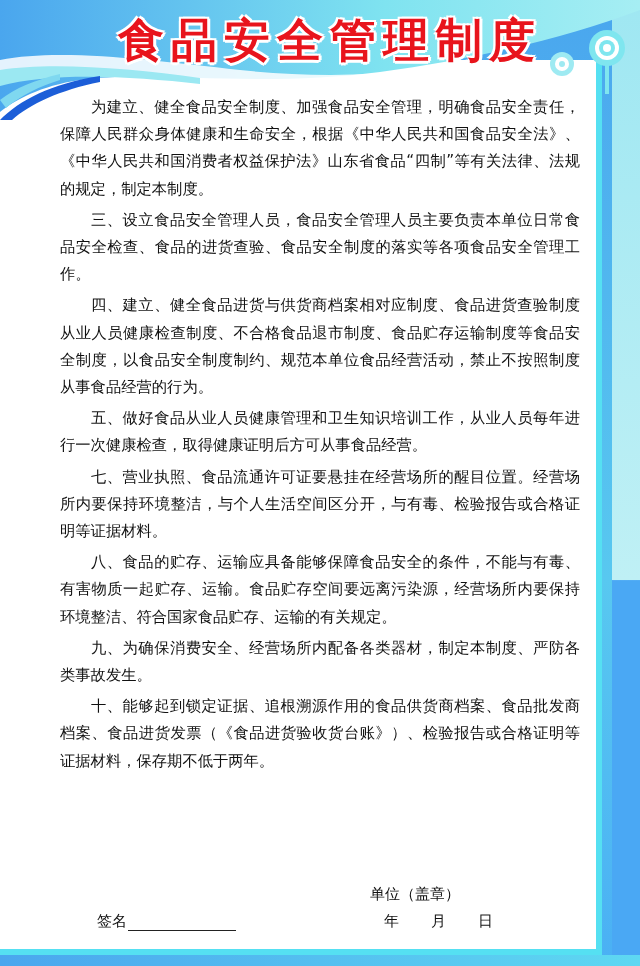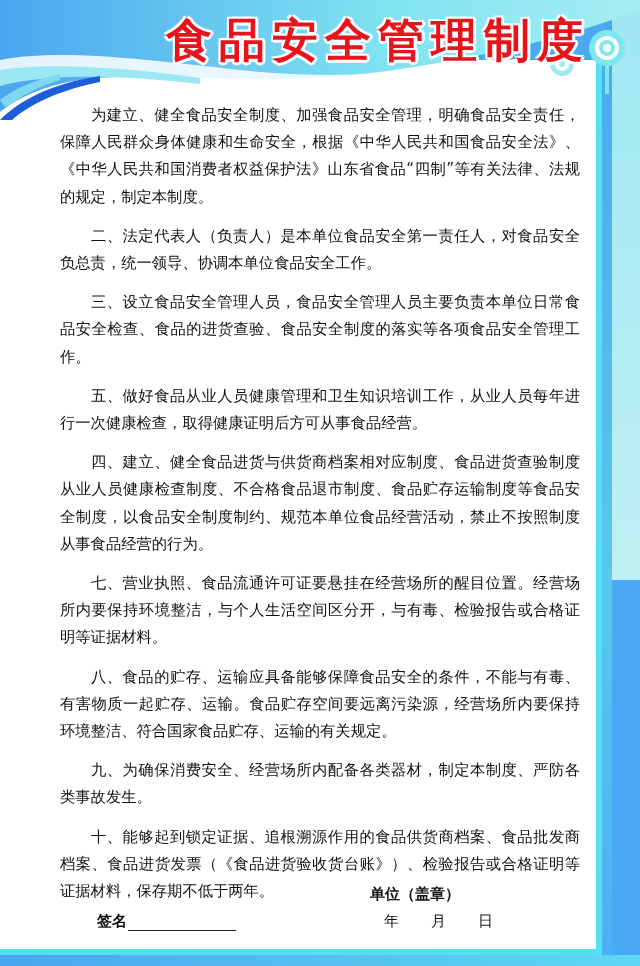--- a/index.html
+++ b/index.html
@@ -5,23 +5,23 @@
   html,body{margin:0;padding:0;}
   body{width:640px;height:966px;position:relative;overflow:hidden;font-family:"DejaVu Sans","Liberation Sans",sans-serif;background:#4aa8f0;}
   .bg{position:absolute;inset:0;background:linear-gradient(180deg,#4aa6ee 0%,#58c8f0 60%,#4ab0f4 100%);}
   .right-strip{position:absolute;right:0;top:0;width:28px;height:966px;background:linear-gradient(180deg,#9fe7f2 0%,#bff0f5 60%,#4aa8f4 60.1%,#4aa8f4 100%);}
   .panel{position:absolute;left:0;top:60px;width:600px;height:890px;background:#fff;}
   .panel-border{position:absolute;left:596px;top:60px;width:6px;height:892px;background:#55e0f2;}
   .bottom-border{position:absolute;left:0;top:949px;width:602px;height:6px;background:#55e0f2;}
   .bottom-fill{position:absolute;left:0;top:955px;width:640px;height:11px;background:linear-gradient(90deg,#4aa6ee,#5ed8f2);}
   .header{position:absolute;left:0;top:0;width:640px;height:120px;overflow:hidden;}
   .wave svg{position:absolute;left:0;top:0;}
-  .title{position:absolute;left:70px;top:10px;width:520px;text-align:right;font-size:46px;font-weight:bold;color:#e8141c;letter-spacing:7px;text-shadow:2px 2px 0 #fff,-2px -2px 0 #fff,2px -2px 0 #fff,-2px 2px 0 #fff,0 3px 0 #fff,3px 0 0 #fff;}
+  .title{position:absolute;left:70px;top:10px;width:520px;text-align:center;font-size:46px;font-weight:bold;color:#e8141c;letter-spacing:7px;text-shadow:2px 2px 0 #fff,-2px -2px 0 #fff,2px -2px 0 #fff,-2px 2px 0 #fff,0 3px 0 #fff,3px 0 0 #fff;}
   .body{position:absolute;left:60px;top:90px;width:520px;font-size:15.3px;line-height:27.2px;color:#111;}
-  .para{margin:12px 0 4px 0;text-indent:31px;text-align:justify;}
+  .para{margin:4px 0 4px 0;text-indent:31px;text-align:justify;}
   .sig{position:absolute;font-size:15px;color:#111;}
 </style>
 </head>
 <body>
 
 <div class="bg"></div>
 <div class="right-strip"></div>
 <div class="panel"></div>
 <div class="panel-border"></div>
 <div class="bottom-border"></div>
@@ -53,28 +53,27 @@
       <circle cx="562" cy="64" r="7" fill="#fff"></circle>
       <circle cx="562" cy="64" r="3" fill="#9eeaf2"></circle>
     </g>
   </svg>
 </div>
 
 <div class="title">食品安全管理制度</div>
 
 <div class="body">
   <p class="para">为建立、健全食品安全制度、加强食品安全管理，明确食品安全责任，保障人民群众身体健康和生命安全，根据《中华人民共和国食品安全法》、《中华人民共和国消费者权益保护法》山东省食品“四制”等有关法律、法规的规定，制定本制度。</p>
-  <p class="para">二、法定代表人（负责人）是本单位食品安全第一责任人，对食品安全负总责，统一领导、协调本单位食品安全工作。</p>
   <p class="para">三、设立食品安全管理人员，食品安全管理人员主要负责本单位日常食品安全检查、食品的进货查验、食品安全制度的落实等各项食品安全管理工作。</p>
+  <p class="para">四、建立、健全食品进货与供货商档案相对应制度、食品进货查验制度从业人员健康检查制度、不合格食品退市制度、食品贮存运输制度等食品安全制度，以食品安全制度制约、规范本单位食品经营活动，禁止不按照制度从事食品经营的行为。</p>
   <p class="para">五、做好食品从业人员健康管理和卫生知识培训工作，从业人员每年进行一次健康检查，取得健康证明后方可从事食品经营。</p>
-  <p class="para">四、建立、健全食品进货与供货商档案相对应制度、食品进货查验制度从业人员健康检查制度、不合格食品退市制度、食品贮存运输制度等食品安全制度，以食品安全制度制约、规范本单位食品经营活动，禁止不按照制度从事食品经营的行为。</p>
   <p class="para">七、营业执照、食品流通许可证要悬挂在经营场所的醒目位置。经营场所内要保持环境整洁，与个人生活空间区分开，与有毒、检验报告或合格证明等证据材料。</p>
   <p class="para">八、食品的贮存、运输应具备能够保障食品安全的条件，不能与有毒、有害物质一起贮存、运输。食品贮存空间要远离污染源，经营场所内要保持环境整洁、符合国家食品贮存、运输的有关规定。</p>
   <p class="para">九、为确保消费安全、经营场所内配备各类器材，制定本制度、严防各类事故发生。</p>
   <p class="para">十、能够起到锁定证据、追根溯源作用的食品供货商档案、食品批发商档案、食品进货发票（《食品进货验收货台账》）、检验报告或合格证明等证据材料，保存期不低于两年。</p>
 </div>
 
-<div class="sig" style="left:370px;top:885px;font-weight:bold;">单位（盖章）</div>
-<div class="sig" style="left:97px;top:912px;font-weight:bold;">签名</div>
+<div class="sig" style="left:370px;top:885px;">单位（盖章）</div>
+<div class="sig" style="left:97px;top:912px;">签名</div>
 <div class="sig" style="left:128px;top:912px;width:108px;height:18px;border-bottom:1px solid #222;"></div>
 <div class="sig" style="left:384px;top:912px;">年</div>
 <div class="sig" style="left:431px;top:912px;">月</div>
 <div class="sig" style="left:478px;top:912px;">日</div>
 
 </body></html>

